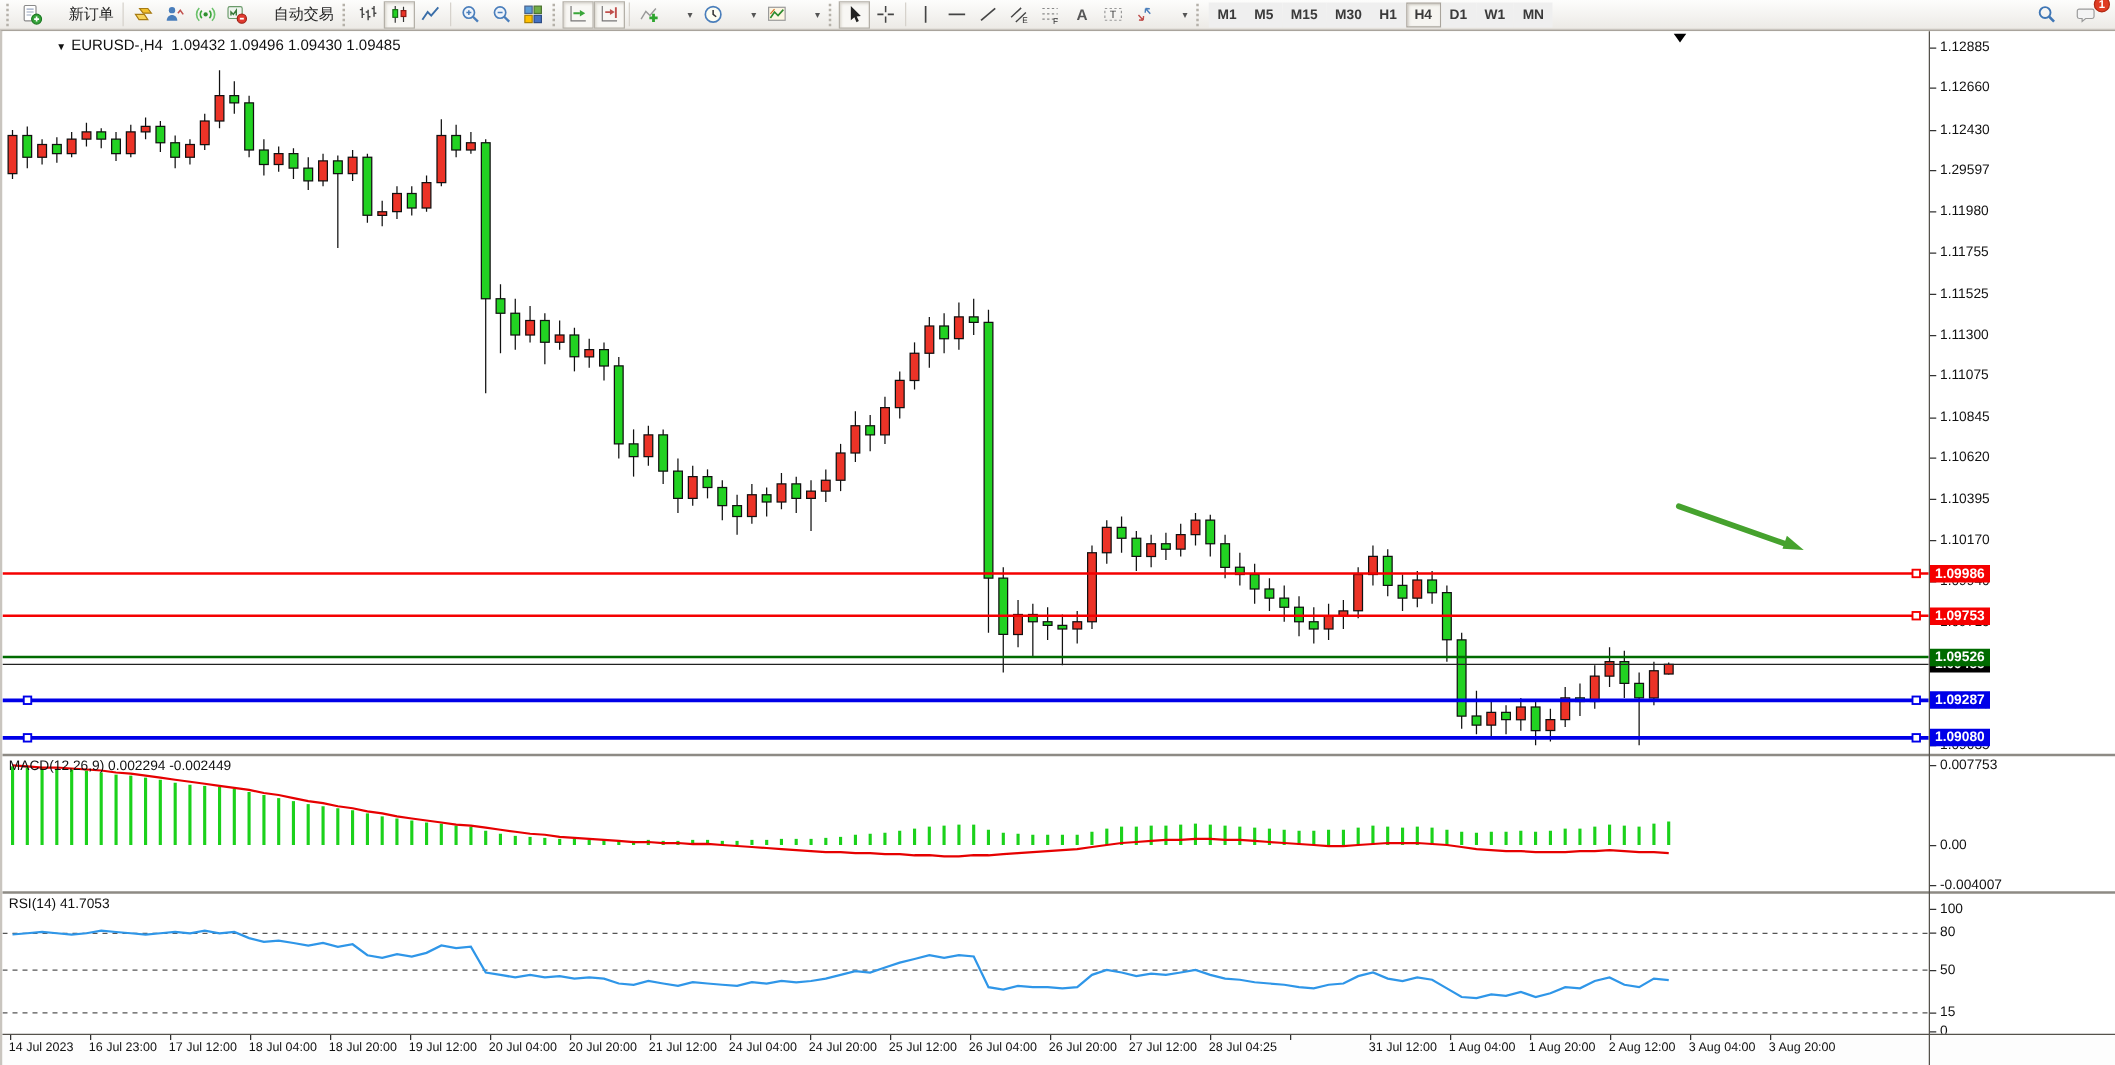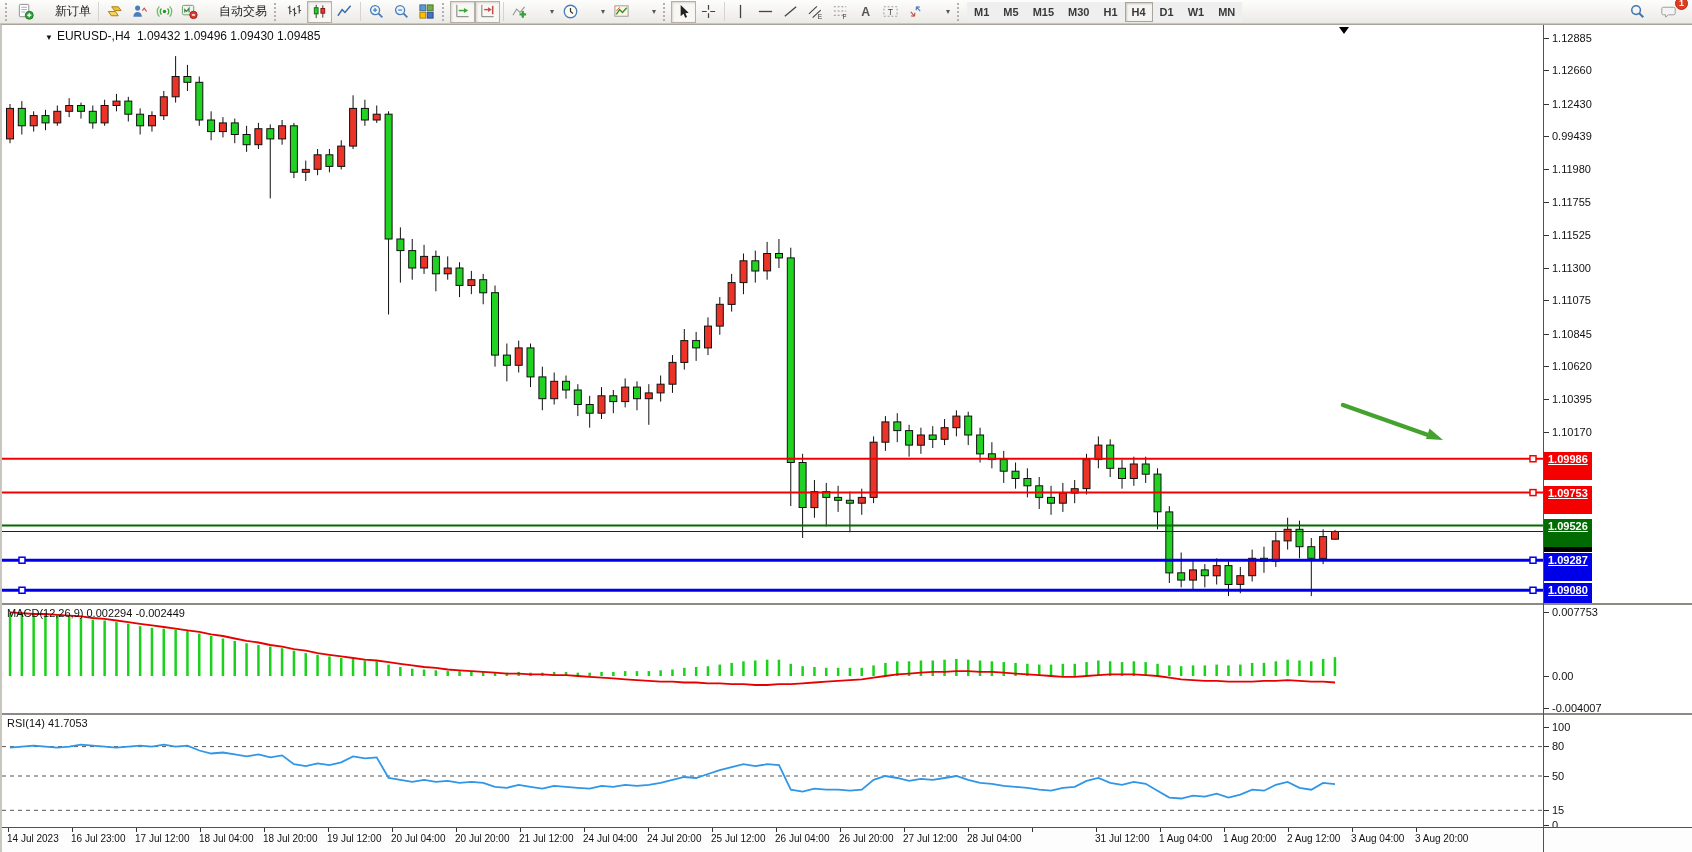--- a/index.html
+++ b/index.html
@@ -32,22 +32,22 @@
   #rsi-pane  { top:688px; height:114px; border-top:2px solid #8d8a84; }
   #time-axis { position:absolute; left:0; top:802px; width:1692px; height:26px;
     background:#fdfdfd; border-top:1px solid #55524c; }
   .v-axis-line { position:absolute; left:1541px; top:0; height:828px; width:1px; background:#55524c; }
   .chart-title { position:absolute; left:7px; top:4px; font-size:12px; color:#111; z-index:5;margin-left:36px; }
   .title-caret { font-size:8px; color:#111; margin-right:4px; }
   .pane-label { position:absolute; left:5px; top:2px; font-size:11px; color:#111; z-index:5; }
   .axis-col { position:absolute; left:1542px; top:0; bottom:0; width:150px; }
   .axlabel { position:absolute; left:8px; font-size:11px; color:#111; white-space:nowrap; }
   .axlabel::before { content:""; position:absolute; left:-8px; top:6px; width:5px; height:1px; background:#333; }
-  .tag { position:absolute; left:0; height:28px; line-height:14px; padding:0 4px;
-    font-size:11px; font-weight:bold; color:#fff; white-space:nowrap;text-decoration:underline; }
+  .tag { position:absolute; left:0; height:14px; line-height:14px; padding:0 4px;
+    font-size:11px; font-weight:bold; color:#fff; white-space:nowrap; }
   .time-label { position:absolute; top:5px; font-size:10px; color:#111; white-space:nowrap; }
   .time-tick { position:absolute; top:0; width:1px; height:4px; background:#333; }
   svg.plot { position:absolute; left:0; top:0; }
 </style>
 </head>
 <body>
 
 <div class="toolbar">
   <div class="grip"></div>
 
@@ -513,21 +513,21 @@
         </g>
         <polygon points="1337,2 1347,2 1342,9" fill="#000"></polygon>
       </svg>
     <div class="chart-title">
       <span class="title-caret">▼</span><span>EURUSD-,H4</span>&nbsp;&nbsp;<span>1.09432 1.09496 1.09430 1.09485</span>
     </div>
     <div class="axis-col" id="price-axis">
         <div class="axlabel" style="top: 6.5px;">1.12885</div>
         <div class="axlabel" style="top: 39.1565px;">1.12660</div>
         <div class="axlabel" style="top: 72.5387px;">1.12430</div>
-        <div class="axlabel" style="top: 105.195px;">0.99439</div>
+        <div class="axlabel" style="top: 105.195px;">1.29597</div>
         <div class="axlabel" style="top: 137.852px;">1.11980</div>
         <div class="axlabel" style="top: 170.508px;">1.11755</div>
         <div class="axlabel" style="top: 203.89px;">1.11525</div>
         <div class="axlabel" style="top: 236.547px;">1.11300</div>
         <div class="axlabel" style="top: 269.203px;">1.11075</div>
         <div class="axlabel" style="top: 302.586px;">1.10845</div>
         <div class="axlabel" style="top: 335.242px;">1.10620</div>
         <div class="axlabel" style="top: 367.899px;">1.10395</div>
         <div class="axlabel" style="top: 400.555px;">1.10170</div>
         <div class="axlabel" style="top: 433.937px;">1.09940</div>
@@ -713,21 +713,21 @@
       <div class="time-label" style="left: 645px;">24 Jul 20:00</div>
       <div class="time-tick" style="left: 710px;"></div>
       <div class="time-label" style="left: 709px;">25 Jul 12:00</div>
       <div class="time-tick" style="left: 774px;"></div>
       <div class="time-label" style="left: 773px;">26 Jul 04:00</div>
       <div class="time-tick" style="left: 838px;"></div>
       <div class="time-label" style="left: 837px;">26 Jul 20:00</div>
       <div class="time-tick" style="left: 902px;"></div>
       <div class="time-label" style="left: 901px;">27 Jul 12:00</div>
       <div class="time-tick" style="left: 966px;"></div>
-      <div class="time-label" style="left: 965px;">28 Jul 04:00</div>
+      <div class="time-label" style="left: 965px;">28 Jul 04:25</div>
       <div class="time-tick" style="left: 1030px;"></div>
       <div class="time-label" style="left: 1060px; margin-top: 24px;">30 Jul 23:00</div>
       <div class="time-tick" style="left: 1094px;"></div>
       <div class="time-label" style="left: 1093px;">31 Jul 12:00</div>
       <div class="time-tick" style="left: 1158px;"></div>
       <div class="time-label" style="left: 1157px;">1 Aug 04:00</div>
       <div class="time-tick" style="left: 1222px;"></div>
       <div class="time-label" style="left: 1221px;">1 Aug 20:00</div>
       <div class="time-tick" style="left: 1286px;"></div>
       <div class="time-label" style="left: 1285px;">2 Aug 12:00</div>

